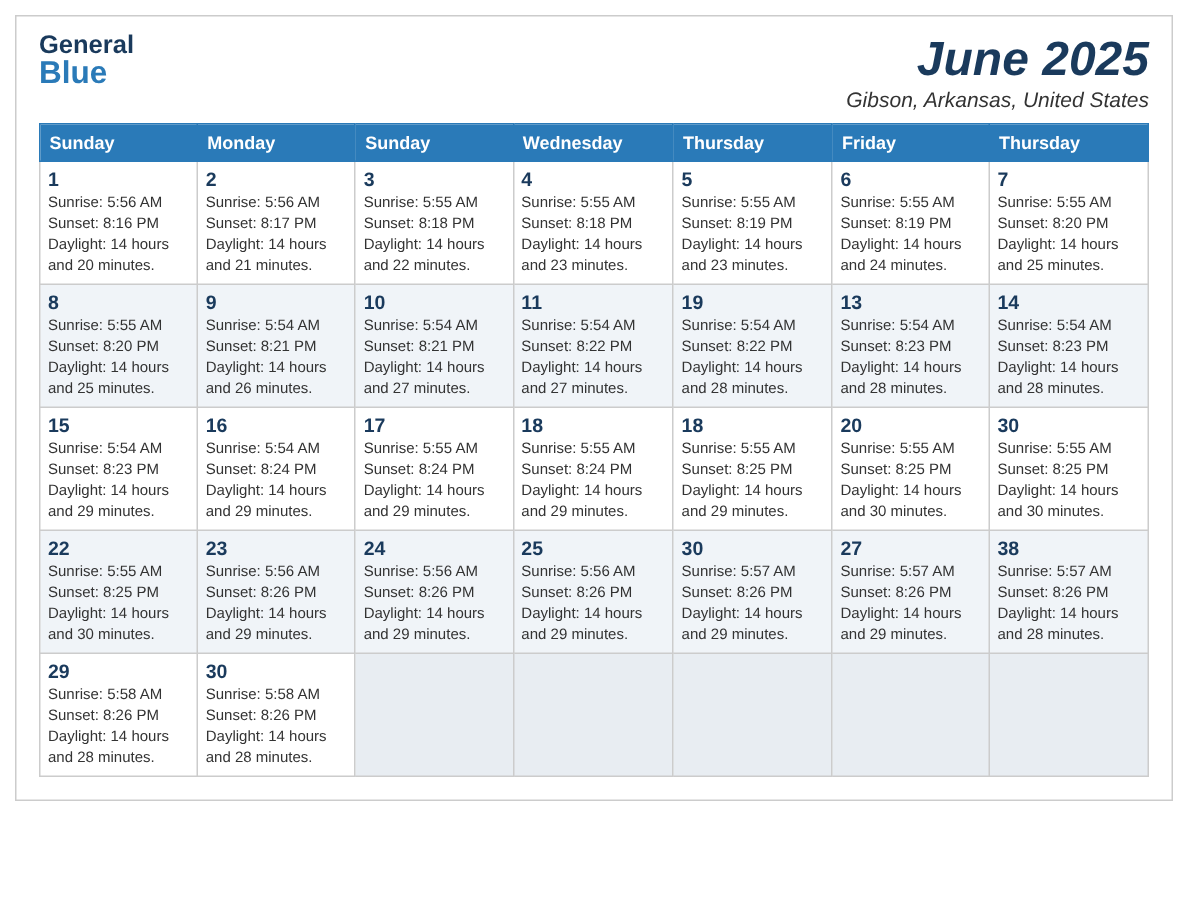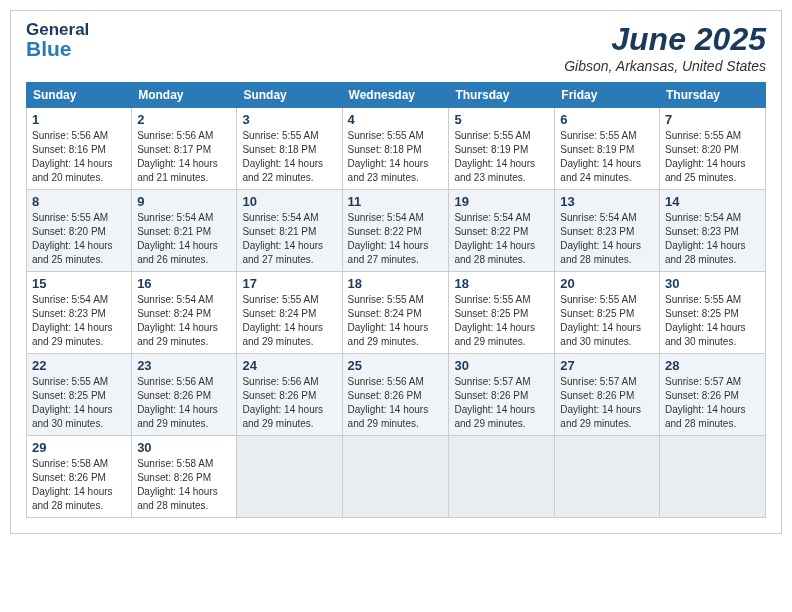--- a/index.html
+++ b/index.html
@@ -231,21 +231,21 @@
           </td>
           <td>
             <span class="day-num">30</span>
             <div class="day-info">Sunrise: 5:57 AM<br>Sunset: 8:26 PM<br>Daylight: 14 hours<br>and 29 minutes.</div>
           </td>
           <td>
             <span class="day-num">27</span>
             <div class="day-info">Sunrise: 5:57 AM<br>Sunset: 8:26 PM<br>Daylight: 14 hours<br>and 29 minutes.</div>
           </td>
           <td>
-            <span class="day-num">28</span>
+            <span class="day-num">38</span>
             <div class="day-info">Sunrise: 5:57 AM<br>Sunset: 8:26 PM<br>Daylight: 14 hours<br>and 28 minutes.</div>
           </td>
         </tr>
         <tr>
           <td>
             <span class="day-num">29</span>
             <div class="day-info">Sunrise: 5:58 AM<br>Sunset: 8:26 PM<br>Daylight: 14 hours<br>and 28 minutes.</div>
           </td>
           <td>
             <span class="day-num">30</span>

